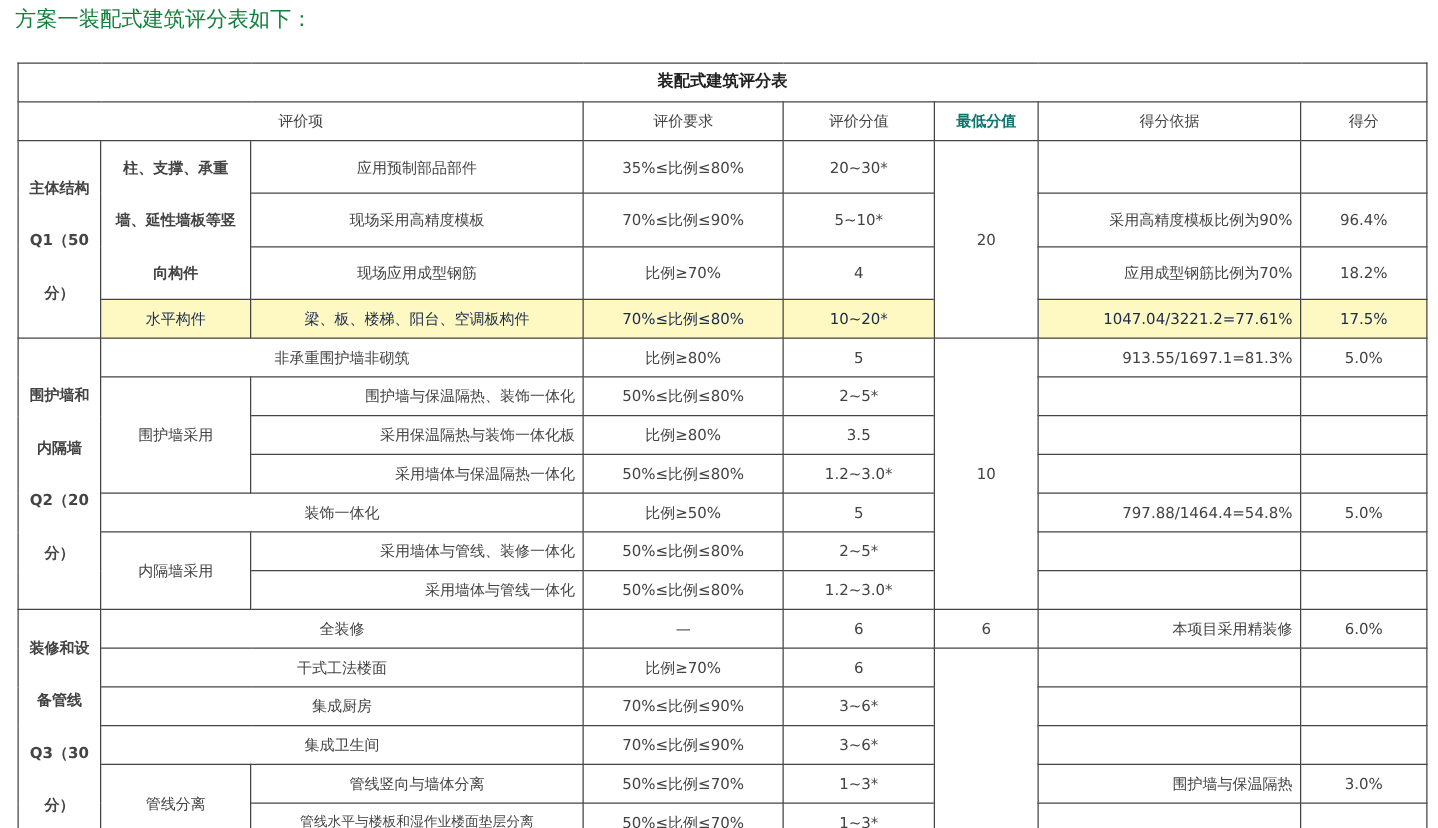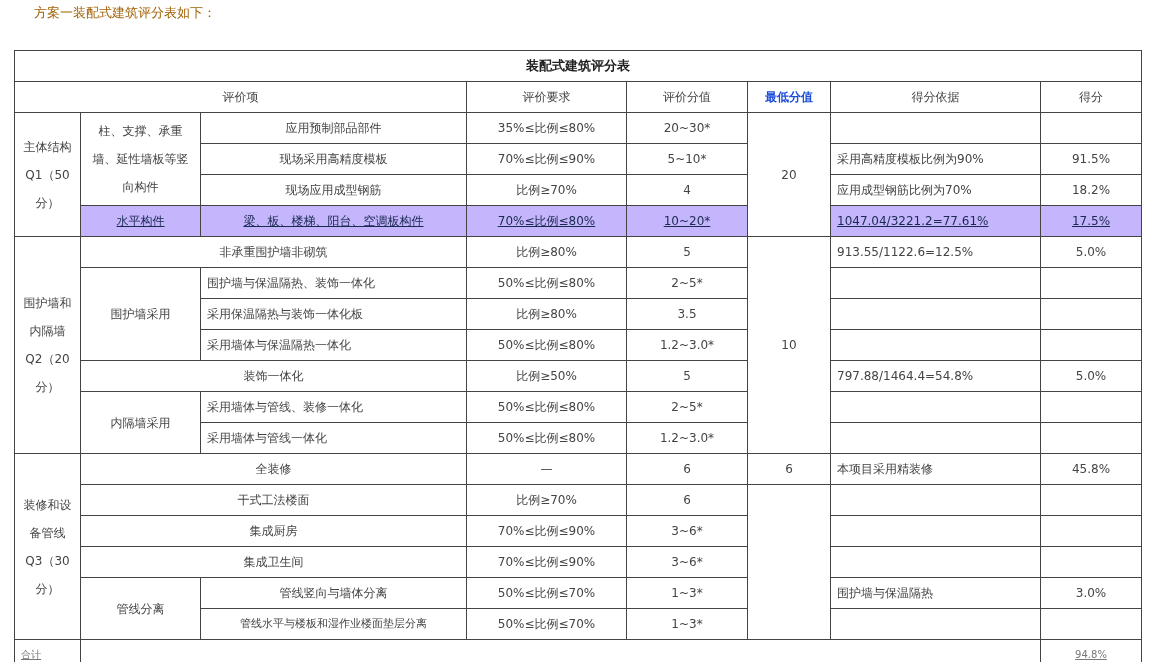--- a/index.html
+++ b/index.html
@@ -1,23 +1,23 @@
 <!DOCTYPE html>
 <html><head>
 <meta charset="utf-8">
 <style>
   body{margin:0;background:#fff;width:1150px;height:662px;overflow:hidden;font-family:"DejaVu Sans",sans-serif;color:#333;}
-  .caption{position:absolute;left:34px;top:4px;font-size:13px;color:#a16207;}
+  .caption{position:absolute;left:12px;top:4px;font-size:17px;color:#15803d;}
   table{position:absolute;left:14px;top:50px;border-collapse:collapse;table-layout:fixed;width:1127px;}
   td{border:1.5px solid #444;font-size:12px;text-align:center;height:28px;padding:0 6px;color:#444;line-height:30px;}
-  td.left{text-align:left;}
+  td.left{text-align:right;}
   tr.title td{height:28px;font-weight:bold;color:#222;font-size:13px;}
-  tr.blue td.b{background:#c4b5fd;color:#1a2a50;text-decoration:underline;}
-  td.multi{line-height:28px;}
-  .red{color:#1d4ed8;font-weight:bold;}
+  tr.blue td.b{background:#fef9c3;color:#1a2a50;}
+  td.multi{line-height:42px;font-weight:bold;}
+  .red{color:#0f766e;font-weight:bold;}
   td.small{font-size:10px;color:#777;text-decoration:underline;}
 </style>
 </head>
 <body>
 
 <div class="caption">方案一装配式建筑评分表如下：</div>
 
 <table>
   <colgroup>
     <col style="width:66px">
@@ -50,21 +50,21 @@
     <td>20~30*</td>
     <td rowspan="4">20</td>
     <td class="left"></td>
     <td></td>
   </tr>
   <tr>
     <td>现场采用高精度模板</td>
     <td>70%≤比例≤90%</td>
     <td>5~10*</td>
     <td class="left">采用高精度模板比例为90%</td>
-    <td>91.5%</td>
+    <td>96.4%</td>
   </tr>
   <tr>
     <td>现场应用成型钢筋</td>
     <td>比例≥70%</td>
     <td>4</td>
     <td class="left">应用成型钢筋比例为70%</td>
     <td>18.2%</td>
   </tr>
   <tr class="blue">
     <td class="b">水平构件</td>
@@ -74,21 +74,21 @@
     <td class="b left">1047.04/3221.2=77.61%</td>
     <td class="b">17.5%</td>
   </tr>
 
   <tr>
     <td rowspan="7" class="multi">围护墙和内隔墙Q2（20分）</td>
     <td colspan="2">非承重围护墙非砌筑</td>
     <td>比例≥80%</td>
     <td>5</td>
     <td rowspan="7">10</td>
-    <td class="left">913.55/1122.6=12.5%</td>
+    <td class="left">913.55/1697.1=81.3%</td>
     <td>5.0%</td>
   </tr>
   <tr>
     <td rowspan="3">围护墙采用</td>
     <td class="left">围护墙与保温隔热、装饰一体化</td>
     <td>50%≤比例≤80%</td>
     <td>2~5*</td>
     <td class="left"></td>
     <td></td>
   </tr>
@@ -129,21 +129,21 @@
     <td></td>
   </tr>
 
   <tr>
     <td rowspan="6" class="multi">装修和设备管线Q3（30分）</td>
     <td colspan="2">全装修</td>
     <td>—</td>
     <td>6</td>
     <td>6</td>
     <td class="left">本项目采用精装修</td>
-    <td>45.8%</td>
+    <td>6.0%</td>
   </tr>
   <tr>
     <td colspan="2">干式工法楼面</td>
     <td>比例≥70%</td>
     <td>6</td>
     <td rowspan="5"></td>
     <td class="left"></td>
     <td></td>
   </tr>
   <tr>

